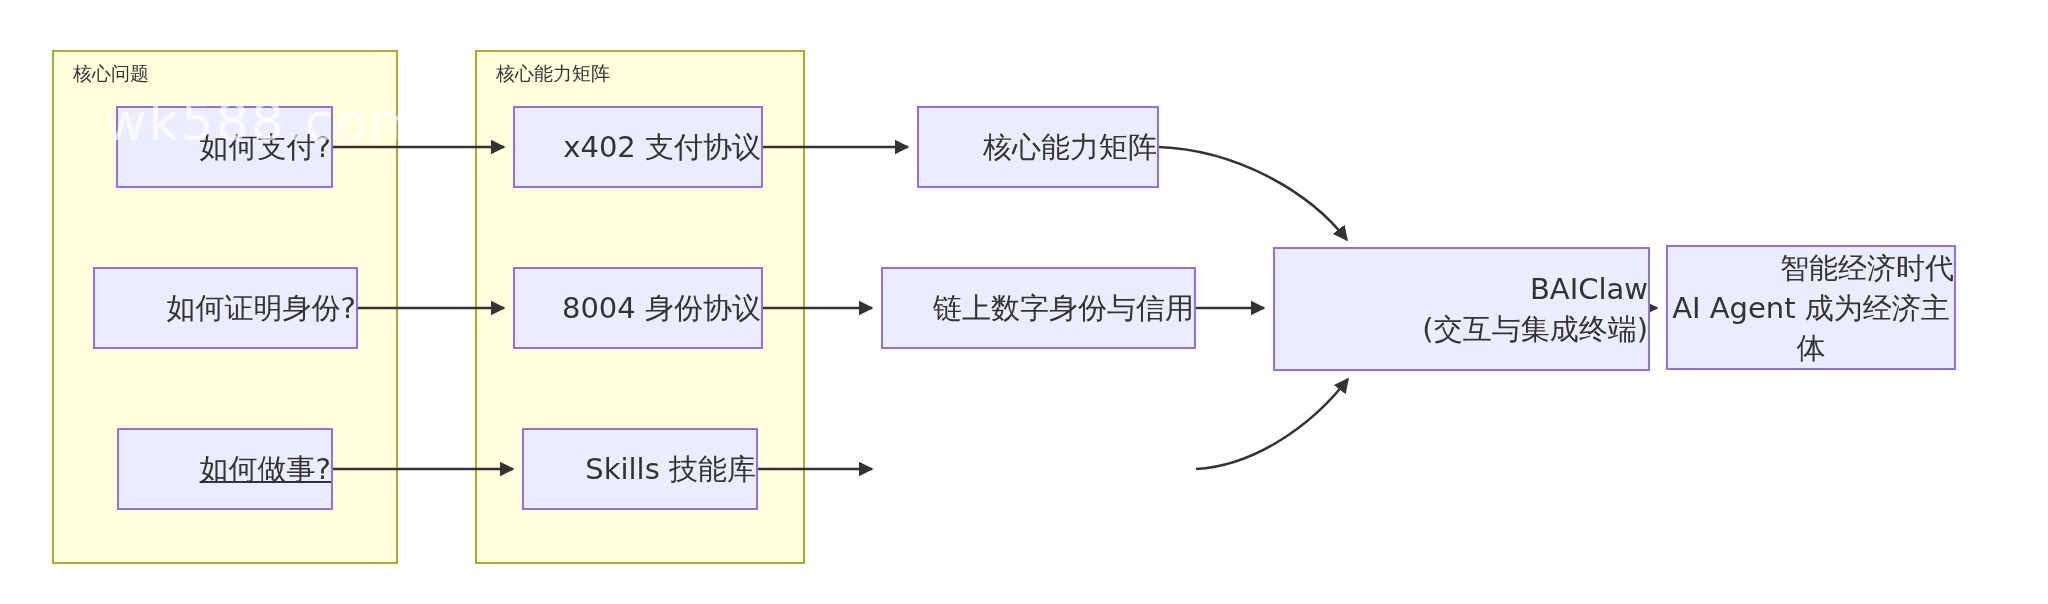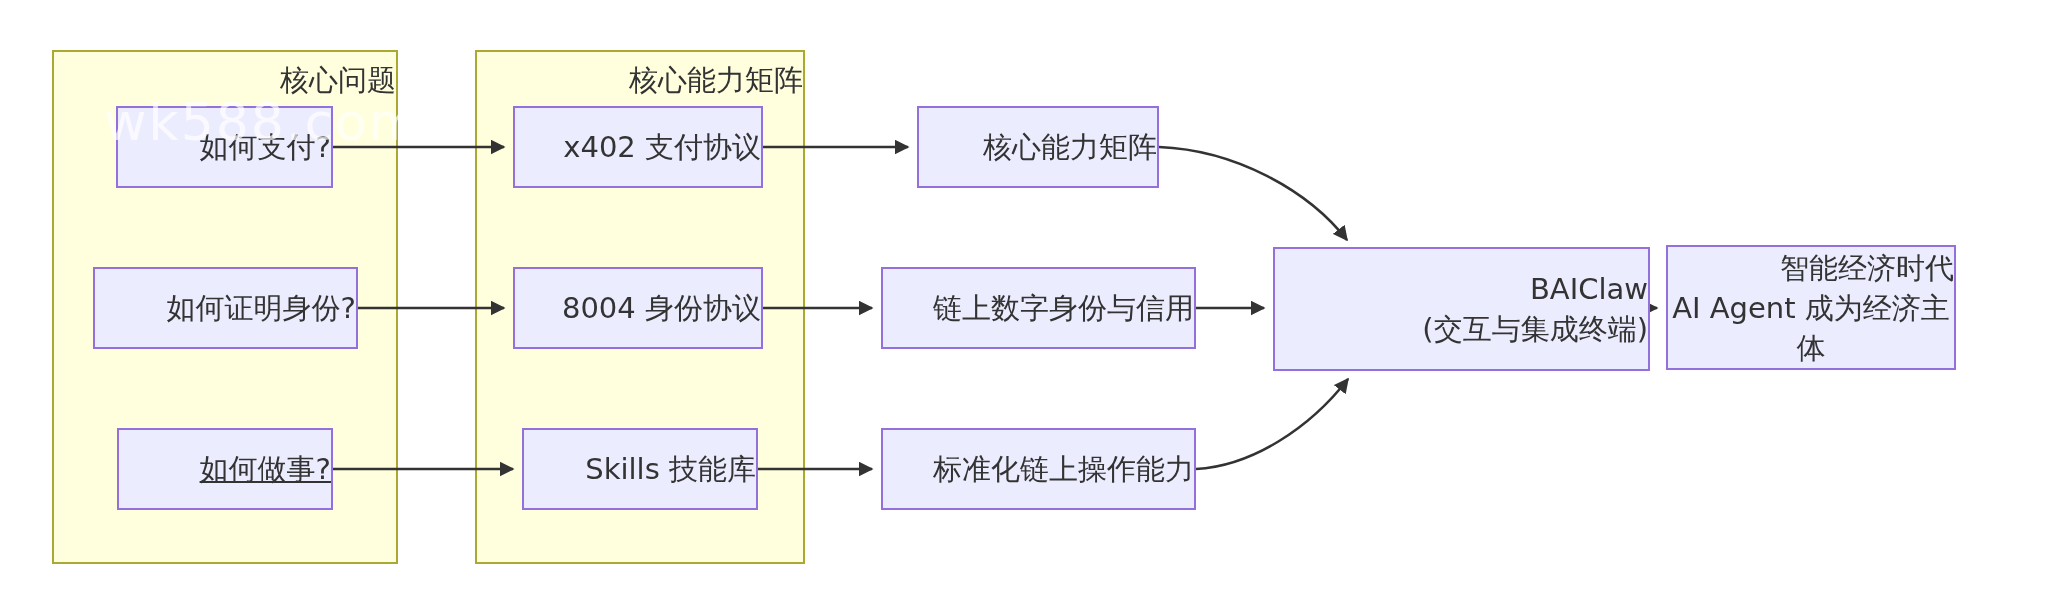--- a/index.html
+++ b/index.html
@@ -18,24 +18,25 @@
   }
   .subgraph {
     position: absolute;
     background: var(--cluster-fill, #FFFFDE);
     border: 2px solid var(--cluster-border, #AAAA33);
     box-sizing: border-box;
     z-index: 0;
   }
   .subgraph-title {
     width: 100%;
-    text-align: right;
+    text-align: left;
     padding-top: 9px;
-    font-size: 29px;
+    font-size: 19px;
     color: var(--text-color, #333333);
+    padding-left: 19px;
   }
   .edge-layer {
     position: absolute;
     left: 0; top: 0;
     z-index: 1;
   }
   .edge {
     fill: none;
     stroke: var(--edge-color, #333333);
     stroke-width: 2.5px;
@@ -135,23 +136,20 @@
   <div class="node n-cap-skills">
     <span>Skills 技能库</span>
   </div>
 
   <div class="node n-out-settlement">
     <span>核心能力矩阵</span>
   </div>
   <div class="node n-out-identity">
     <span>链上数字身份与信用</span>
   </div>
-  <div class="node n-out-ops">
-    <span>标准化链上操作能力</span>
-  </div>
 
   <div class="node n-baiclaw">
     <span>BAIClaw</span>
     <span>(交互与集成终端)</span>
   </div>
   <div class="node n-era">
     <span>智能经济时代</span>
     <span>AI Agent 成为经济主体</span>
   </div>
 

